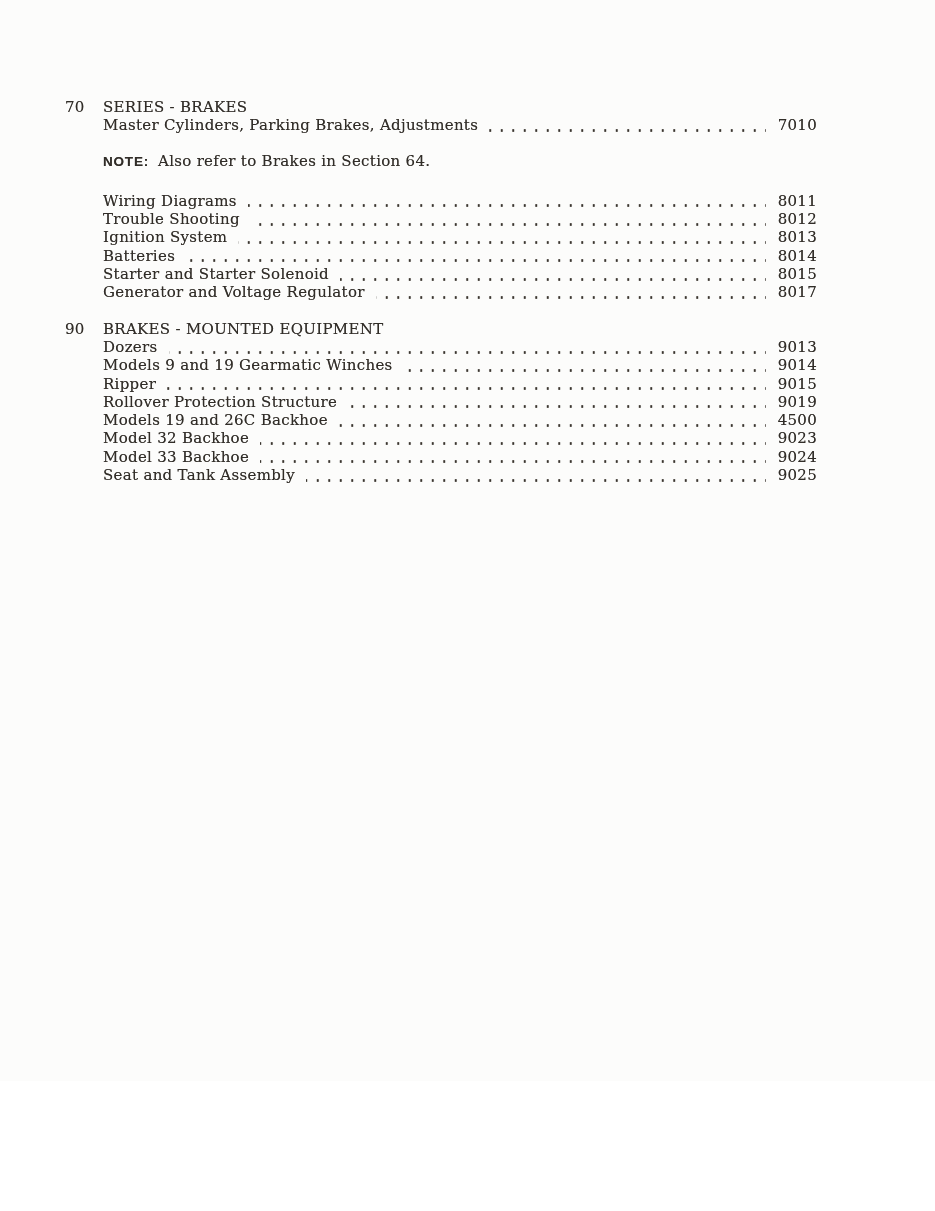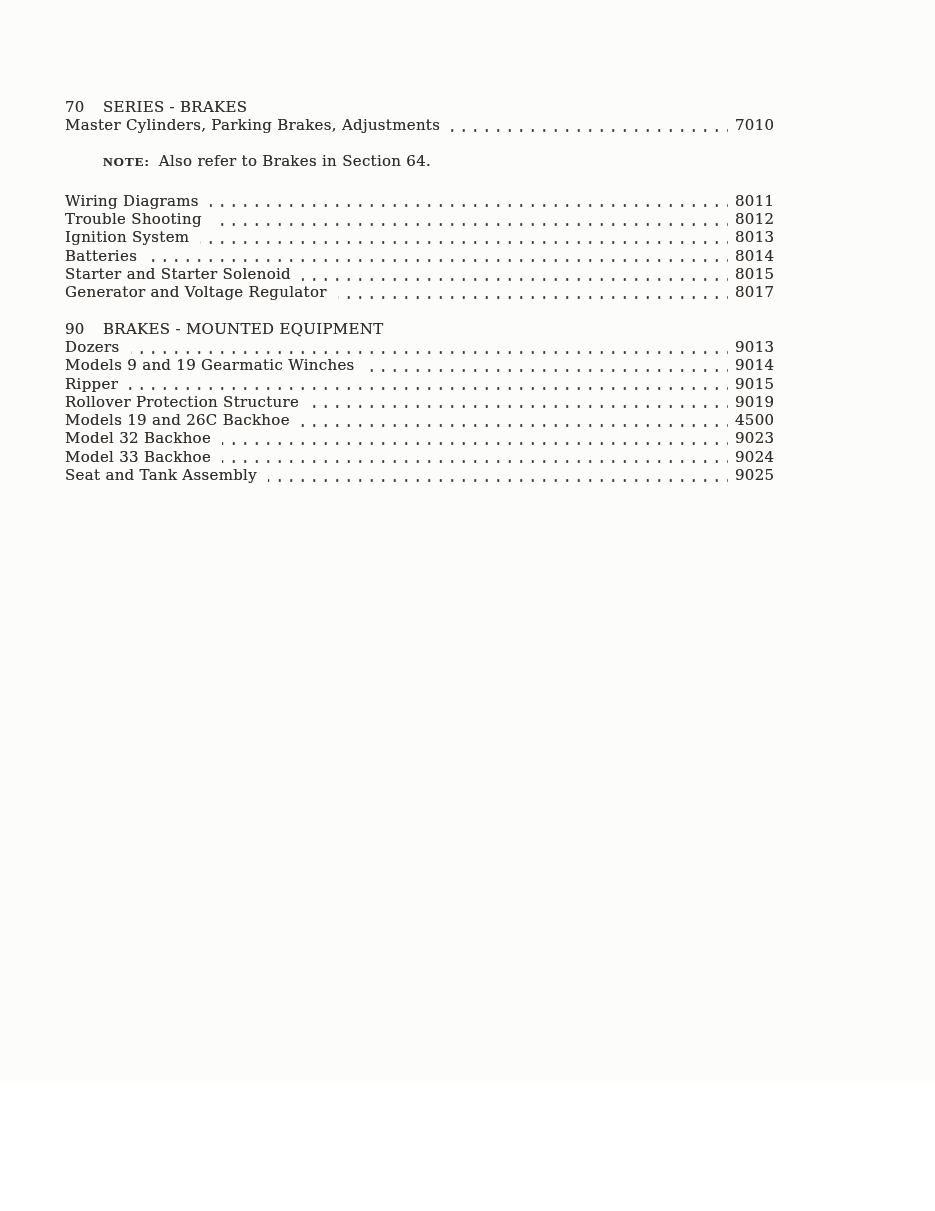--- a/index.html
+++ b/index.html
@@ -31,20 +31,21 @@
   }
   .sec-num {
     display: inline-block;
     width: 38px;
     flex: 0 0 38px;
   }
   .sec-title {
     white-space: nowrap;
   }
   .rows {
+    margin-left: 38px;
     width: 714px;
   }
   .row {
     display: flex;
     align-items: baseline;
     width: 714px;
     
     background-image: radial-gradient(circle, #3a352f 1.05px, rgba(58,53,47,0.55) 1.25px, transparent 1.45px);
     background-size: 11.5px 3px;
     background-repeat: repeat-x;
@@ -53,29 +54,30 @@
   .row-label {
     background: #fcfcfb;
     padding-right: 11px;
     white-space: nowrap;
   }
   .row-spacer { flex: 1 1 auto; }
   .row-page {
     background: #fcfcfb;
     flex: 0 0 44px;
     width: 44px;
+    text-align: right;
     padding-left: 7px;
     white-space: nowrap;
   }
   .note {
     margin: 17px 0 0 38px;
     white-space: nowrap;
   }
   .note-label {
-    font-family: Liberation Serif, serif;
+    font-family: Liberation Sans, sans-serif;
     font-weight: 700;
     font-size: 13.5px;
     letter-spacing: 0.8px;
     margin-right: 9px;
   }
 </style>
 </head>
 <body>
 
 <div class="page">

